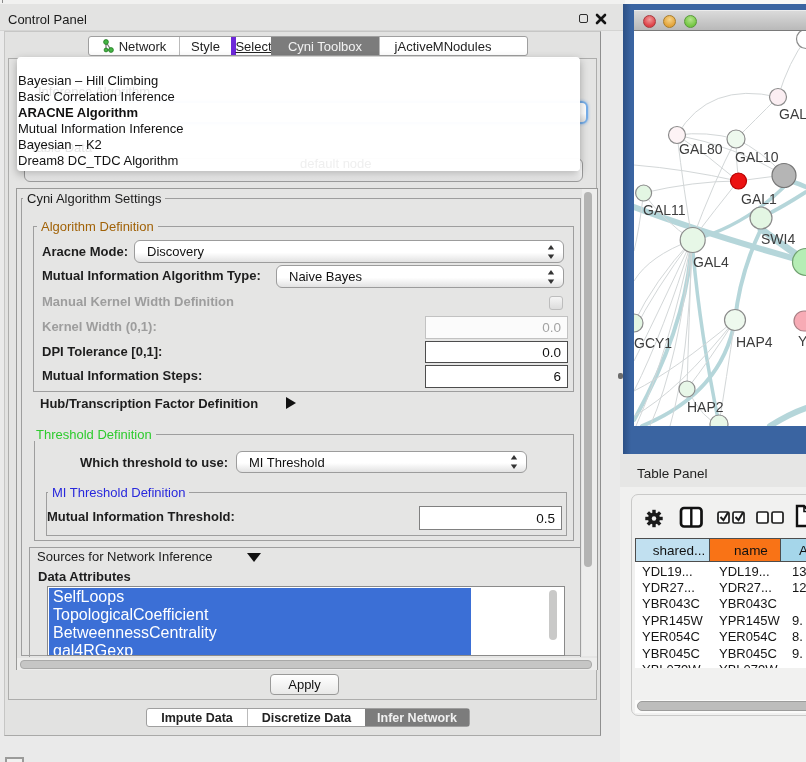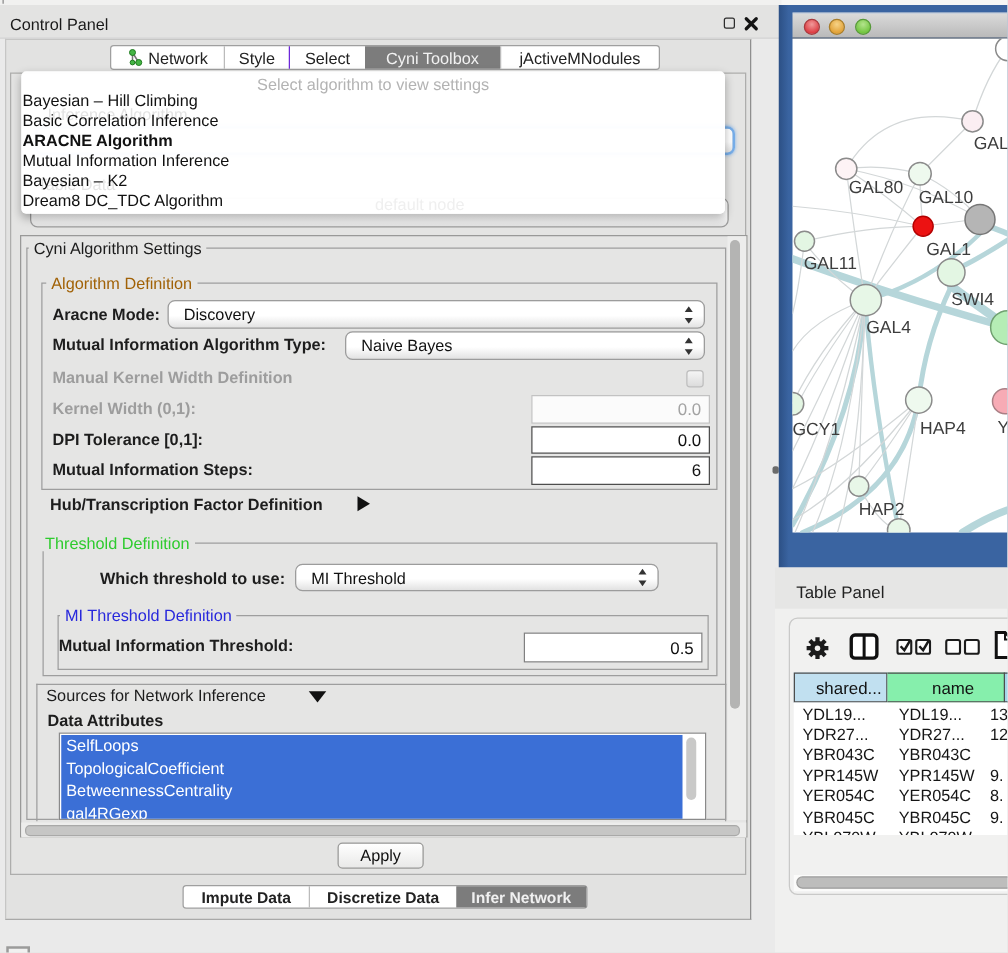--- a/index.html
+++ b/index.html
@@ -40,30 +40,29 @@
   <div style="width:90px;display:flex;align-items:center;justify-content:center;gap:4px;">
     <svg width="13" height="14" viewBox="0 0 13 14">
       <path d="M4 3 L9 11 M4 3 L4 11 M4 11 L9 11" stroke="#777" stroke-width="1.2" fill="none"></path>
       <circle cx="4" cy="3" r="2.4" fill="#44b544" stroke="#1f7a1f" stroke-width="0.8"></circle>
       <circle cx="9" cy="11" r="2.4" fill="#44b544" stroke="#1f7a1f" stroke-width="0.8"></circle>
       <circle cx="4" cy="11" r="1.9" fill="#44b544" stroke="#1f7a1f" stroke-width="0.8"></circle>
     </svg>
     <span>Network</span>
   </div>
   <div style="width:52px;display:flex;align-items:center;justify-content:center;border-left:1px solid #bbb;">Style</div>
-  <div style="width:61px;display:flex;align-items:center;justify-content:center;border-left:1px solid #6d28d9;">Select</div>
+  <div style="width:40px;display:flex;align-items:center;justify-content:center;border-left:5px solid #6d28d9;text-decoration:underline;">Select</div>
   <div style="width:108px;display:flex;align-items:center;justify-content:center;background:#7c7c7c;color:#f2f2f2;">Cyni Toolbox</div>
   <div style="width:127px;display:flex;align-items:center;justify-content:center;border-left:1px solid #bbb;">jActiveMNodules</div>
 </div>
 
 <div class="combo" style="left:28px;top:101px;width:560px;height:23px;border:2px solid #77aee9;box-shadow:0 0 3px rgba(110,170,235,.9);"></div>
 <div class="combo" style="left:24px;top:158px;width:559px;height:24px;"></div>
 
 <div class="abs" id="popup" style="left:17px;top:57px;width:563px;height:114px;background:rgba(255,255,255,.975);border-radius:4px;box-shadow:0 3px 8px rgba(0,0,0,.30);">
-  <div class="abs" style="left:0;top:3px;width:100%;text-align:center;font-size:13px;color:#b3b3b3;">Select algorithm to view settings</div>
   <div class="abs" style="left:21px;top:27px;font-size:13px;color:#e3e3e3;">Inference Algorithm</div>
   <div class="abs" style="left:13px;top:83px;font-size:13px;color:#e5e5e5;">Table Data</div>
   <div class="abs" style="left:283px;top:99px;font-size:13px;color:#efefef;">default node</div>
   <div class="abs" style="left:1px;top:16px;font-size:13px;color:#111;line-height:16px;">
     Bayesian – Hill Climbing<br>
     Basic Correlation Inference<br>
     <b>ARACNE Algorithm</b><br>
     Mutual Information Inference<br>
     Bayesian – K2<br>
     Dream8 DC_TDC Algorithm
@@ -132,21 +131,21 @@
 
 <div class="lbl bold" style="left:47px;top:509px;">Mutual Information Threshold:</div>
 <div class="field" style="left:419px;top:506px;width:143px;height:24px;border:1px solid #808080;">0.5</div>
 
 <div class="gbox" style="left:29px;top:547px;width:552px;height:110px;border-bottom:none;"></div>
 <div class="glab" style="left:33px;top:550px;color:#1c1c1c;">Sources for Network Inference</div>
 <div class="abs" style="left:247px;top:553px;width:0;height:0;border-left:7px solid transparent;border-right:7px solid transparent;border-top:9px solid #111;"></div>
 
 <div class="lbl bold" style="left:38px;top:569px;">Data Attributes</div>
 <div class="abs" style="left:47px;top:586px;width:518px;height:70px;background:#fff;border:1px solid #8a8a8a;overflow:hidden;">
-  <div class="abs" style="left:1px;top:1px;width:497px;height:72px;background:#3b6fd6;color:#fff;font-size:13px;line-height:18px;padding-left:4px;">
+  <div class="abs" style="left:1px;top:1px;width:422px;height:72px;background:#3b6fd6;color:#fff;font-size:16px;line-height:18px;padding-left:4px;">
     SelfLoops<br>TopologicalCoefficient<br>BetweennessCentrality<br>gal4RGexp
   </div>
   <div class="abs" style="left:501px;top:3px;width:8px;height:50px;background:#c9c9c8;border-radius:4px;"></div>
 </div>
 
 <div class="abs" style="left:270px;top:674px;width:69px;height:21px;background:linear-gradient(#ffffff,#e9e9e8);border:1px solid #9a9a99;border-radius:4px;display:flex;align-items:center;justify-content:center;font-size:13px;color:#111;">Apply</div>
 <div class="abs" style="left:146px;top:708px;width:324px;height:19px;background:#fff;border:1px solid #9f9f9f;border-radius:3px;display:flex;font-size:12.5px;font-weight:bold;color:#222;">
   <div style="width:100px;display:flex;align-items:center;justify-content:center;">Impute Data</div>
   <div style="width:118px;display:flex;align-items:center;justify-content:center;border-left:1px solid #bbb;">Discretize Data</div>
   <div style="width:104px;display:flex;align-items:center;justify-content:center;background:#7c7c7c;color:#f0f0f0;">Infer Network</div>
@@ -272,21 +271,21 @@
   <g stroke="#1b1b1b" stroke-width="2" fill="none">
     <path d="M86.5,14 L89.5,17.2 L94,9.5"></path>
     <path d="M101.5,14 L104.5,17.2 L109,9.5"></path>
   </g>
   <path d="M163,3 h7 l5.5,5.5 V23 H163 Z" stroke="#111" stroke-width="2.4" fill="#fff"></path>
   <path d="M170,3 v5.5 h5.5" stroke="#111" stroke-width="1.6" fill="none"></path>
 </svg>
 
 <div class="abs" style="left:635px;top:538px;height:24px;display:flex;font-size:13.5px;color:#111;">
   <div style="width:75px;background:#c1e0f0;border:1px solid #4d4d4d;display:flex;align-items:center;justify-content:center;padding-left:13px;">shared...</div>
-  <div style="width:94px;background:#86efac;border:1px solid #4d4d4d;border-left:none;display:flex;align-items:center;justify-content:center;padding-left:12px;">name</div>
+  <div style="width:71px;background:#f97316;border:1px solid #4d4d4d;border-left:none;display:flex;align-items:center;justify-content:center;padding-left:12px;">name</div>
   <div style="width:60px;background:#a5d6ea;border:1px solid #4d4d4d;border-left:none;display:flex;align-items:center;padding-left:18px;">A</div>
 </div>
 
 <div class="abs" style="left:635px;top:562px;width:171px;height:106px;background:#fff;overflow:hidden;font-size:13px;color:#151515;">
   <div class="abs" style="left:7px;top:1.5px;line-height:16.4px;">YDL19...<br>YDR27...<br>YBR043C<br>YPR145W<br>YER054C<br>YBR045C<br>YBL079W<br>YLR345W<br>YIL052C</div>
   <div class="abs" style="left:84px;top:1.5px;line-height:16.4px;">YDL19...<br>YDR27...<br>YBR043C<br>YPR145W<br>YER054C<br>YBR045C<br>YBL079W<br>YLR345W<br>YIL052C</div>
   <div class="abs" style="left:157px;top:1.5px;line-height:16.4px;">13<br>12<br>&nbsp;<br>9.<br>8.<br>9.<br>&nbsp;<br>9.<br>9.</div>
 </div>
 <div class="abs" style="left:635px;top:700px;width:171px;height:13px;background:#fbfbfa;"></div>
 <div class="abs" style="left:637px;top:701px;width:180px;height:10px;background:#bdbdbc;border:1px solid #9c9c9b;border-radius:5px;"></div>

